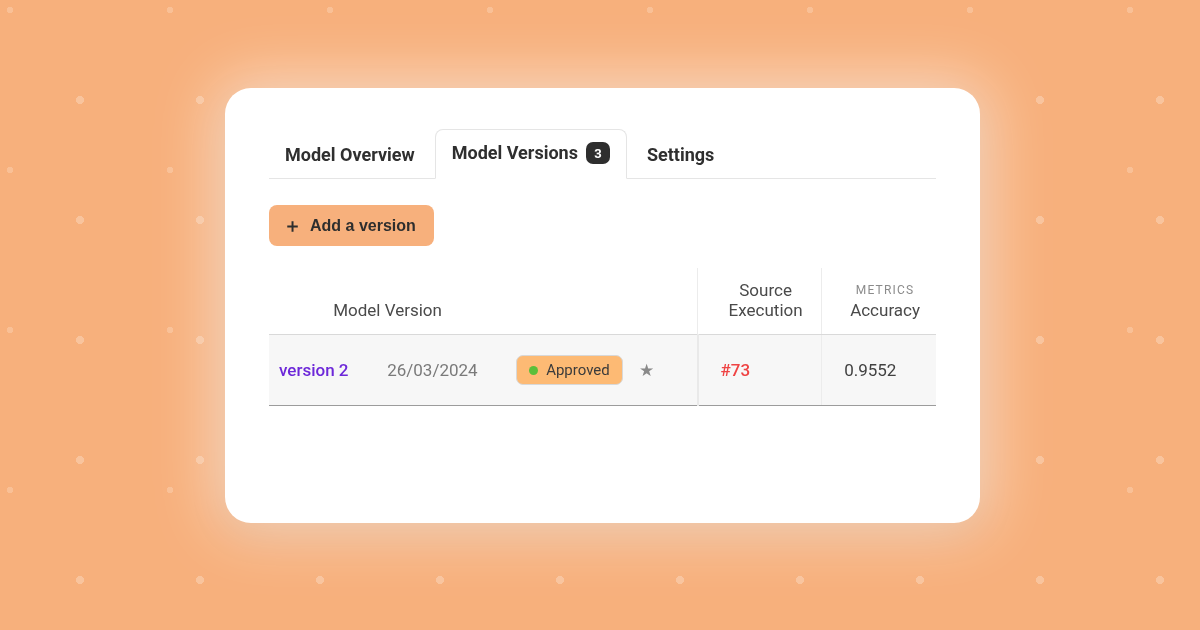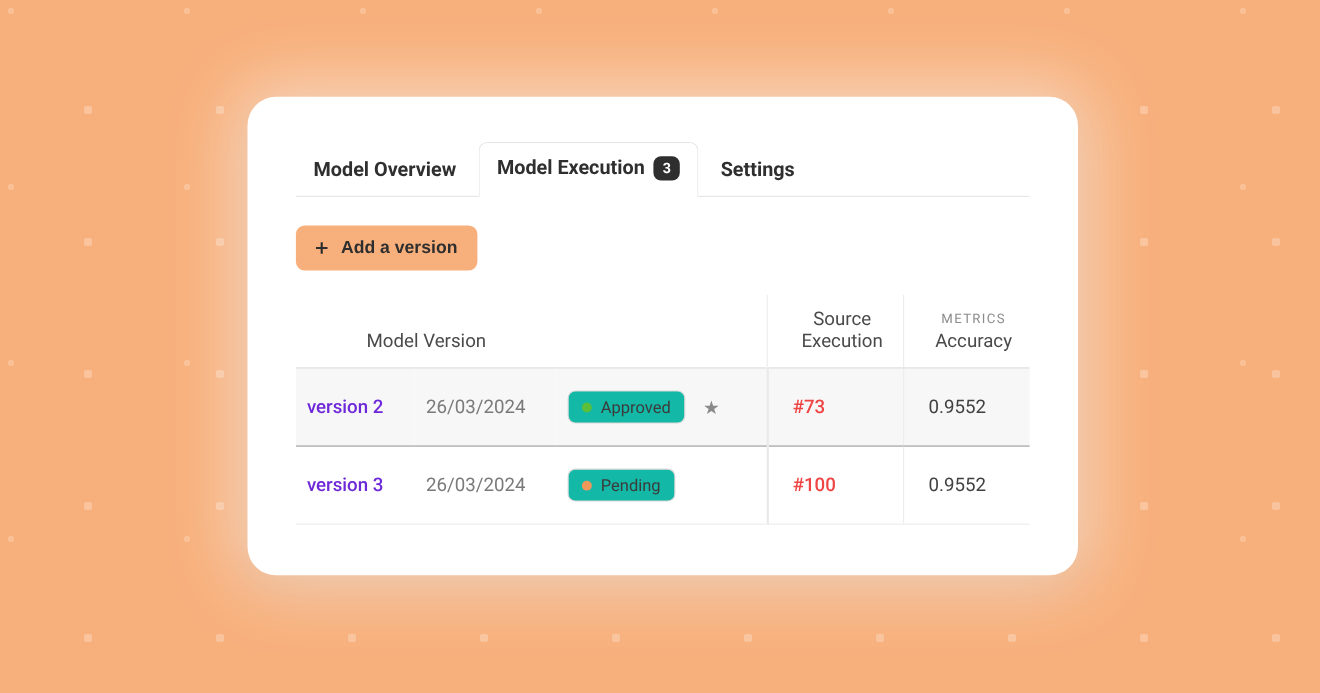--- a/index.html
+++ b/index.html
@@ -103,21 +103,21 @@
     tbody tr:first-child td { background: #f7f7f7; border-bottom: 1px solid #9c9c9c; }
     .version-link { color: #6d28d9; font-weight: 500; cursor: pointer; }
     .date { color: #7a7a7a; }
     .status-pill {
       display: inline-flex; align-items: center; gap: 8px;
       border: 1px solid #d8d8d8;
       border-radius: 7px;
       padding: 5px 12px;
       font-size: 15px;
       color: #3b3b3b;
-      background: #14b8a6;
+      background: #fdba74;
     }
     .dot { width: 9px; height: 9px; border-radius: 50%; display: inline-block; }
     .dot.green { background: #5bbf3a; }
     .dot.orange { background: #f0985a; }
     .star {
       display: inline-block; margin-left: 12px;
       color: #8a8a8a; font-size: 17px;
       vertical-align: middle;
     }
     .src-link { color: #ef4444; font-weight: 500; cursor: pointer; }
@@ -132,21 +132,21 @@
 
 <div class="bg-dots"></div>
 
 <div class="card">
 
   <div class="tabs">
     <div class="tab">
       <span>Model Overview</span>
     </div>
     <div class="tab active">
-      <span>Model Execution</span>
+      <span>Model Versions</span>
       <span class="badge">3</span>
     </div>
     <div class="tab">
       <span>Settings</span>
     </div>
   </div>
 
   <div class="toolbar">
     <button class="btn-add">
       <span class="plus">＋</span>
@@ -182,37 +182,17 @@
             </span>
             <span class="star">★</span>
           </td>
           <td class="col-src">
             <span class="src-link">#73</span>
           </td>
           <td class="col-acc">
             <span>0.9552</span>
           </td>
         </tr>
-        <tr>
-          <td>
-            <span class="version-link">version 3</span>
-          </td>
-          <td>
-            <span class="date">26/03/2024</span>
-          </td>
-          <td class="col-status">
-            <span class="status-pill">
-              <span class="dot orange"></span>
-              <span>Pending</span>
-            </span>
-          </td>
-          <td class="col-src">
-            <span class="src-link">#100</span>
-          </td>
-          <td class="col-acc">
-            <span>0.9552</span>
-          </td>
-        </tr>
       </tbody>
     </table>
   </div>
 
 </div>
 
 </body></html>

